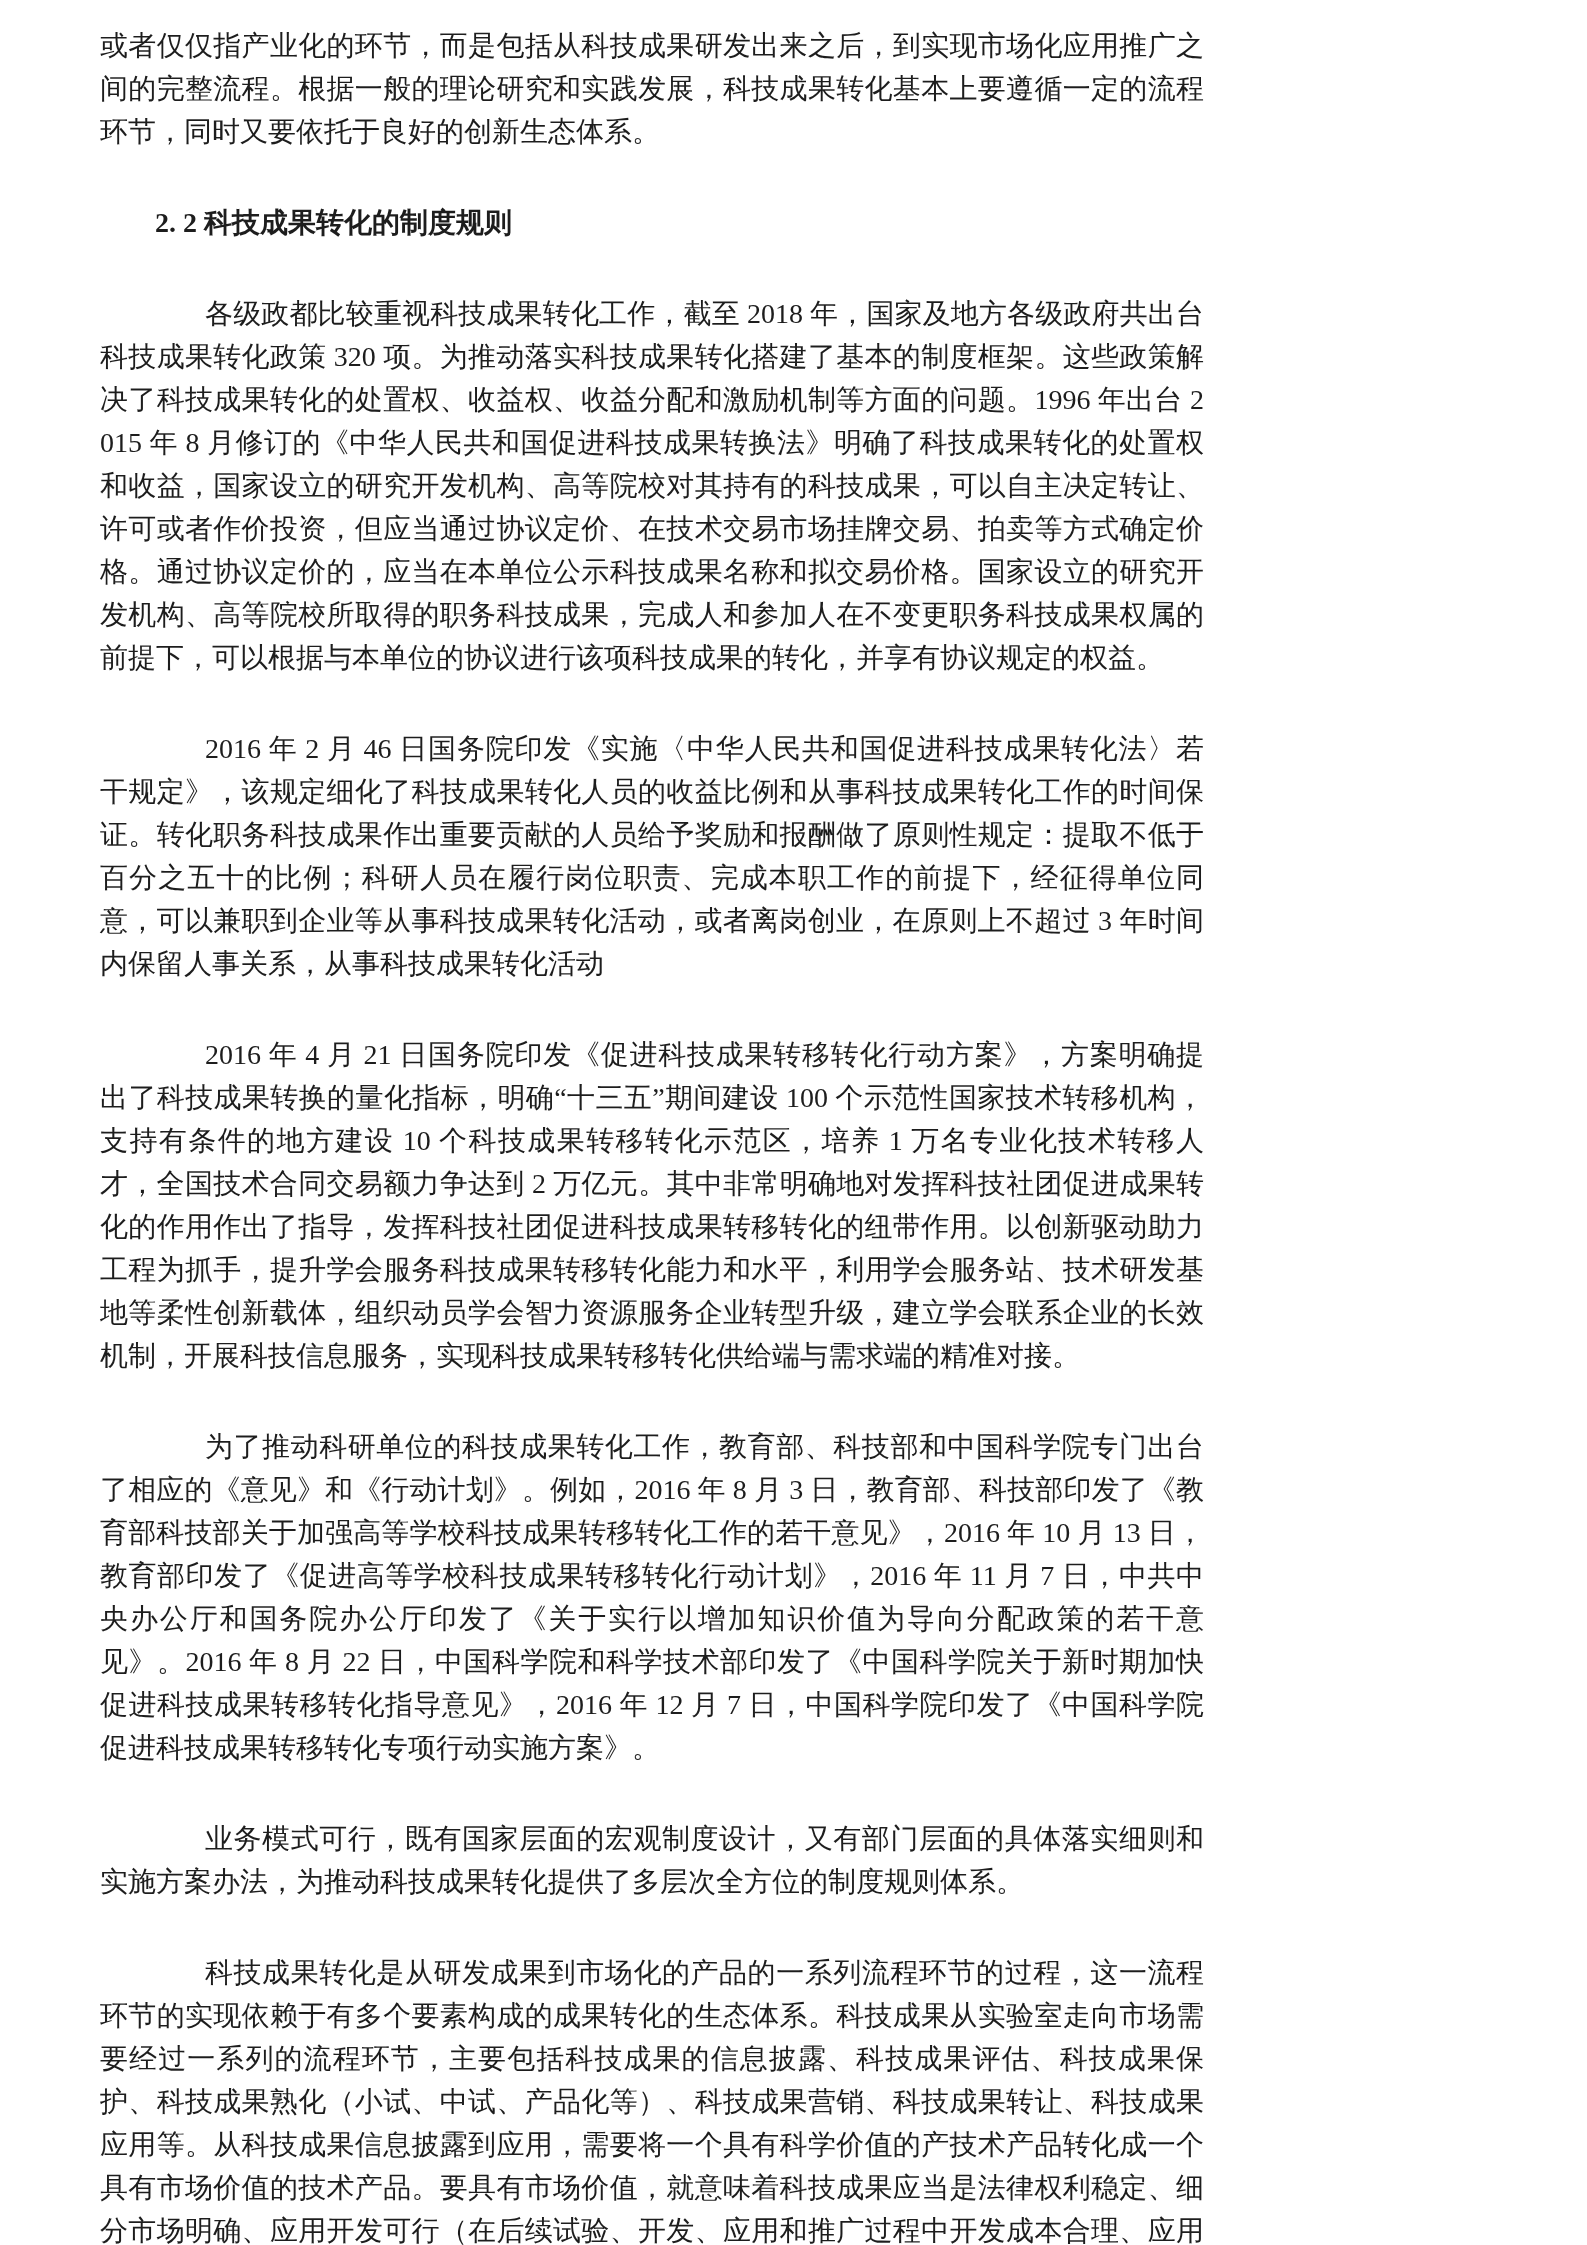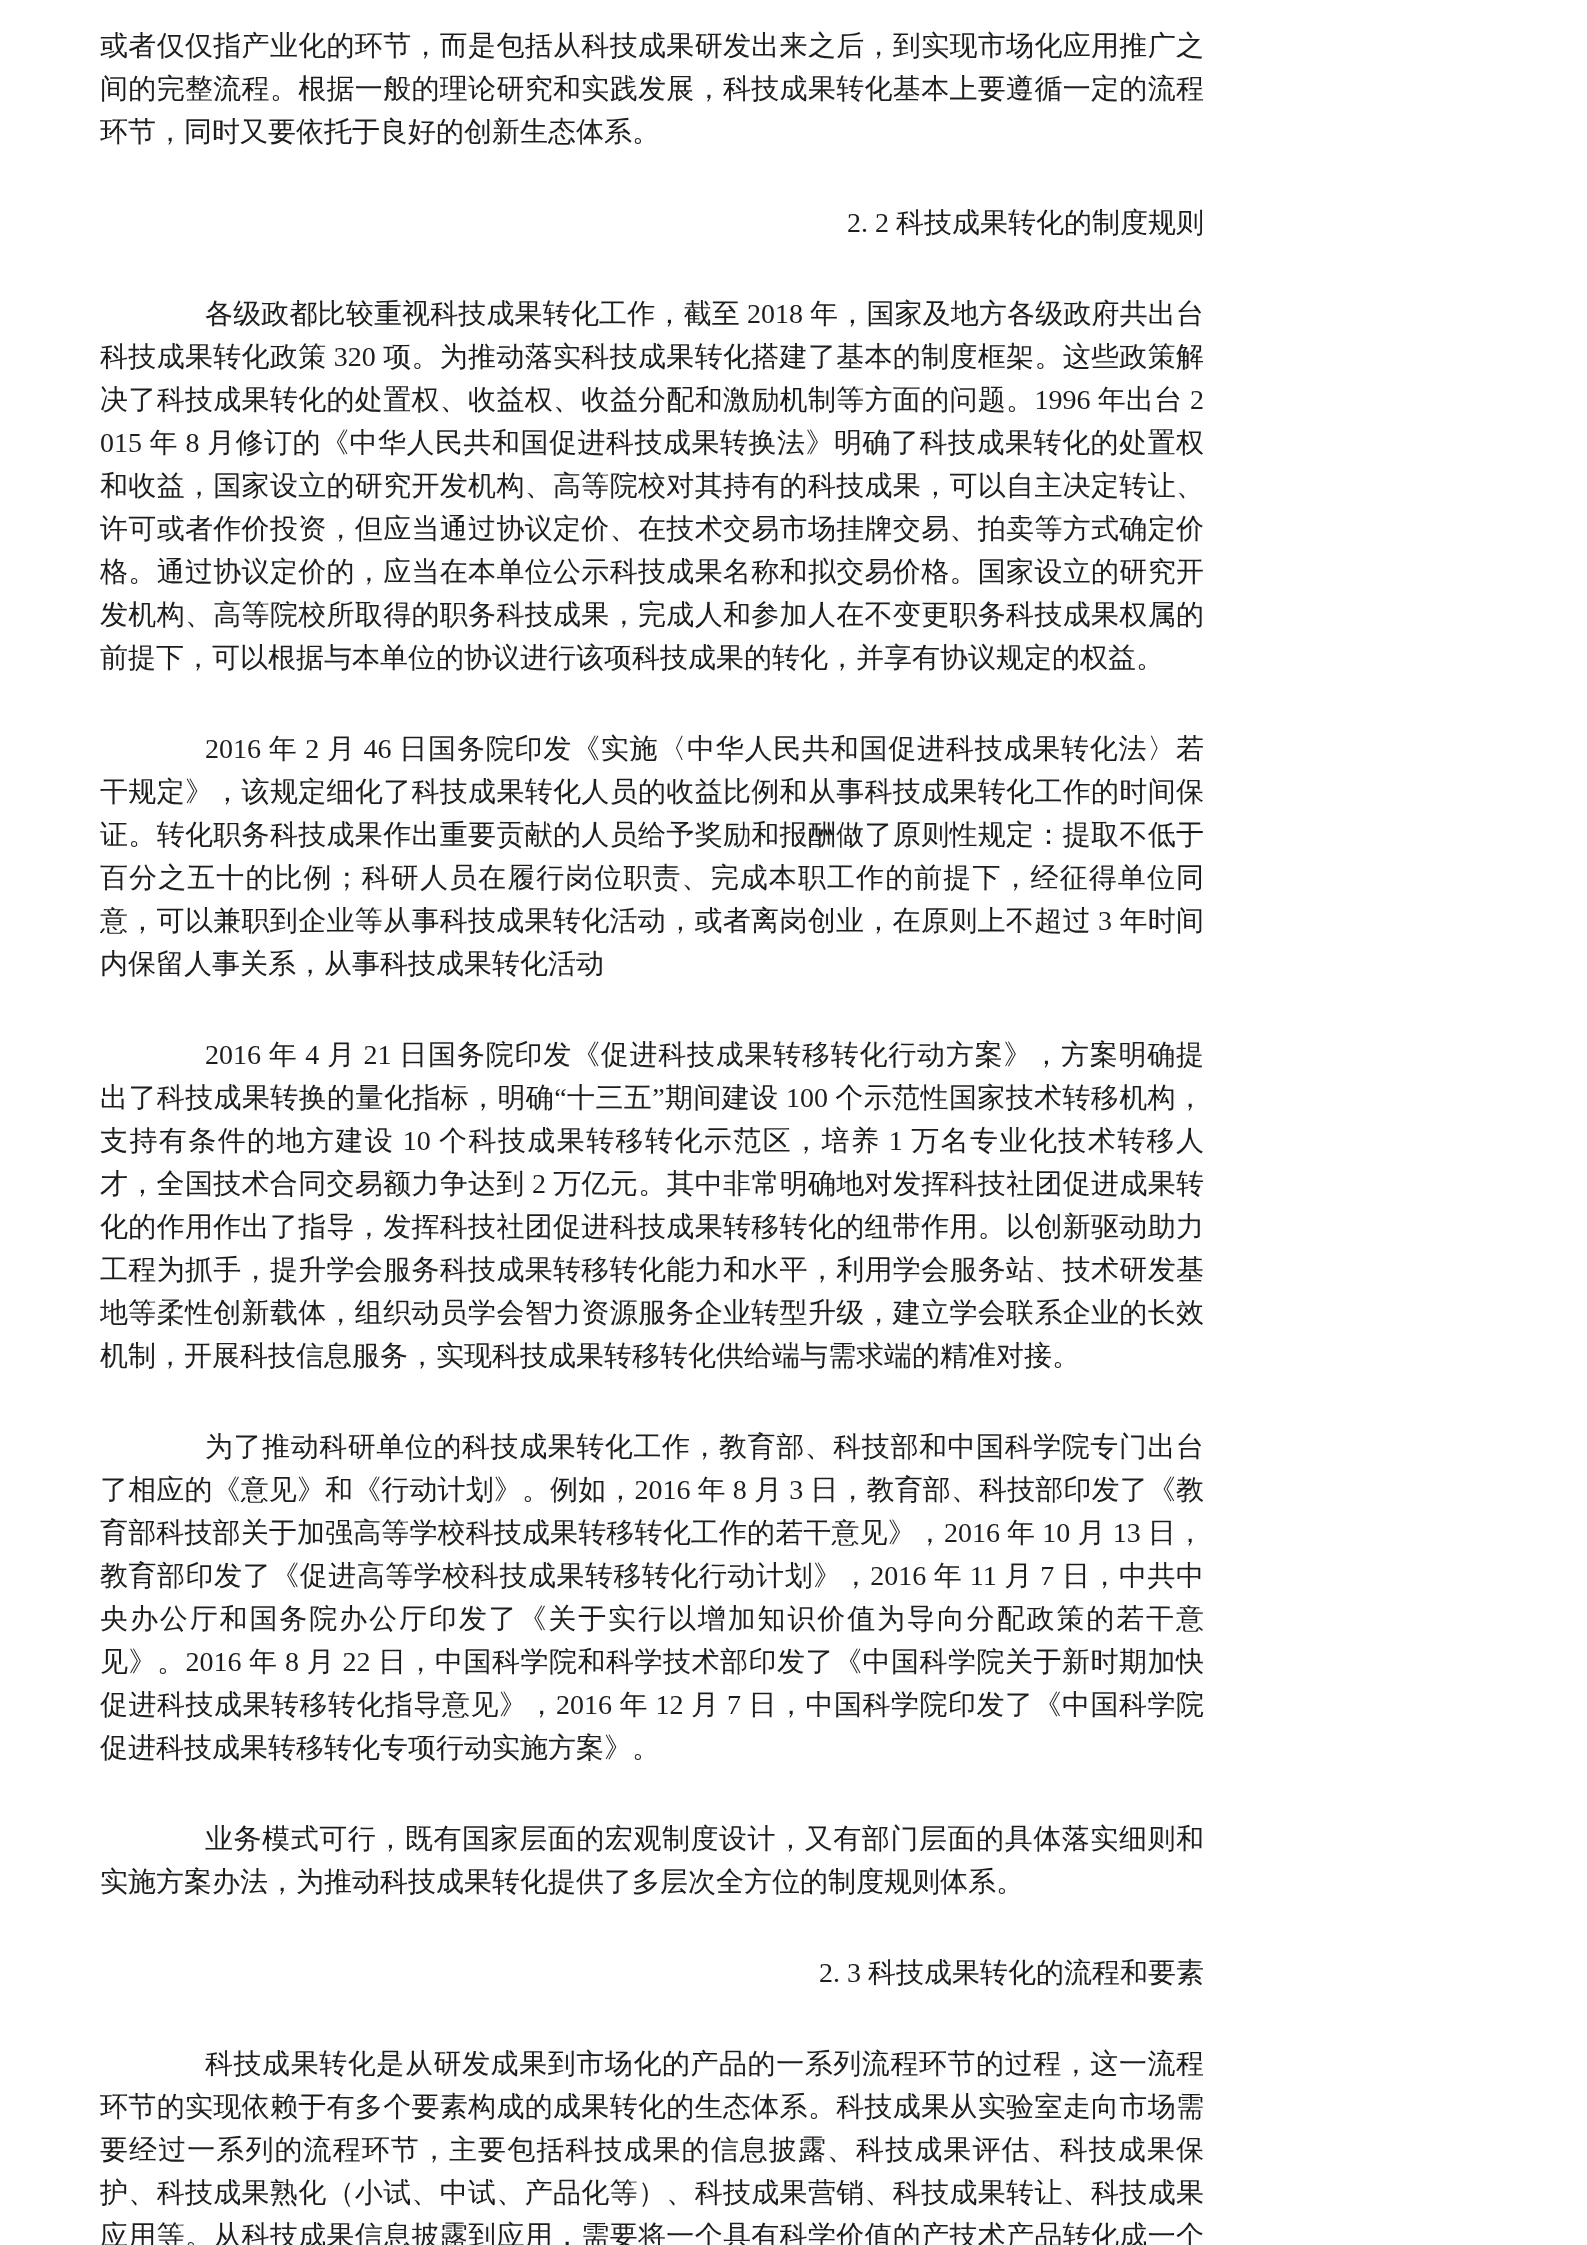--- a/index.html
+++ b/index.html
@@ -27,23 +27,22 @@
     margin: 0 0 48px 0;
     text-indent: 105px;
     word-break: break-all;
   }
   .para.no-indent {
     text-indent: 0;
   }
   .heading {
     font-size: 28px;
     line-height: 43px;
-    font-weight: normal;
+    font-weight: bold;
     margin: 0 0 48px 55px;
-    text-align: right;
   }
 </style>
 </head>
 <body style="background: rgb(255, 255, 255); color: rgb(29, 29, 29);">
 
 <div class="page">
 
   <p class="para no-indent">或者仅仅指产业化的环节，而是包括从科技成果研发出来之后，到实现市场化应用推广之间的完整流程。根据一般的理论研究和实践发展，科技成果转化基本上要遵循一定的流程环节，同时又要依托于良好的创新生态体系。</p>
 
   <h2 class="heading">2. 2 科技成果转化的制度规则</h2>
@@ -51,17 +50,16 @@
   <p class="para">各级政都比较重视科技成果转化工作，截至 2018 年，国家及地方各级政府共出台科技成果转化政策 320 项。为推动落实科技成果转化搭建了基本的制度框架。这些政策解决了科技成果转化的处置权、收益权、收益分配和激励机制等方面的问题。1996 年出台 2015 年 8 月修订的《中华人民共和国促进科技成果转换法》明确了科技成果转化的处置权和收益，国家设立的研究开发机构、高等院校对其持有的科技成果，可以自主决定转让、许可或者作价投资，但应当通过协议定价、在技术交易市场挂牌交易、拍卖等方式确定价格。通过协议定价的，应当在本单位公示科技成果名称和拟交易价格。国家设立的研究开发机构、高等院校所取得的职务科技成果，完成人和参加人在不变更职务科技成果权属的前提下，可以根据与本单位的协议进行该项科技成果的转化，并享有协议规定的权益。</p>
 
   <p class="para">2016 年 2 月 46 日国务院印发《实施〈中华人民共和国促进科技成果转化法〉若干规定》，该规定细化了科技成果转化人员的收益比例和从事科技成果转化工作的时间保证。转化职务科技成果作出重要贡献的人员给予奖励和报酬做了原则性规定：提取不低于百分之五十的比例；科研人员在履行岗位职责、完成本职工作的前提下，经征得单位同意，可以兼职到企业等从事科技成果转化活动，或者离岗创业，在原则上不超过 3 年时间内保留人事关系，从事科技成果转化活动</p>
 
   <p class="para">2016 年 4 月 21 日国务院印发《促进科技成果转移转化行动方案》，方案明确提出了科技成果转换的量化指标，明确“十三五”期间建设 100 个示范性国家技术转移机构，支持有条件的地方建设 10 个科技成果转移转化示范区，培养 1 万名专业化技术转移人才，全国技术合同交易额力争达到 2 万亿元。其中非常明确地对发挥科技社团促进成果转化的作用作出了指导，发挥科技社团促进科技成果转移转化的纽带作用。以创新驱动助力工程为抓手，提升学会服务科技成果转移转化能力和水平，利用学会服务站、技术研发基地等柔性创新载体，组织动员学会智力资源服务企业转型升级，建立学会联系企业的长效机制，开展科技信息服务，实现科技成果转移转化供给端与需求端的精准对接。</p>
 
   <p class="para">为了推动科研单位的科技成果转化工作，教育部、科技部和中国科学院专门出台了相应的《意见》和《行动计划》。例如，2016 年 8 月 3 日，教育部、科技部印发了《教育部科技部关于加强高等学校科技成果转移转化工作的若干意见》，2016 年 10 月 13 日，教育部印发了《促进高等学校科技成果转移转化行动计划》，2016 年 11 月 7 日，中共中央办公厅和国务院办公厅印发了《关于实行以增加知识价值为导向分配政策的若干意见》。2016 年 8 月 22 日，中国科学院和科学技术部印发了《中国科学院关于新时期加快促进科技成果转移转化指导意见》，2016 年 12 月 7 日，中国科学院印发了《中国科学院促进科技成果转移转化专项行动实施方案》。</p>
 
   <p class="para">业务模式可行，既有国家层面的宏观制度设计，又有部门层面的具体落实细则和实施方案办法，为推动科技成果转化提供了多层次全方位的制度规则体系。</p>
 
-  <h2 class="heading">2. 3 科技成果转化的流程和要素</h2>
 
   <p class="para">科技成果转化是从研发成果到市场化的产品的一系列流程环节的过程，这一流程环节的实现依赖于有多个要素构成的成果转化的生态体系。科技成果从实验室走向市场需要经过一系列的流程环节，主要包括科技成果的信息披露、科技成果评估、科技成果保护、科技成果熟化（小试、中试、产品化等）、科技成果营销、科技成果转让、科技成果应用等。从科技成果信息披露到应用，需要将一个具有科学价值的产技术产品转化成一个具有市场价值的技术产品。要具有市场价值，就意味着科技成果应当是法律权利稳定、细分市场明确、应用开发可行（在后续试验、开发、应用和推广过程中开发成本合理、应用对象明确、业务模式可行），能够有切实转化为生产力，带来“可预期的收益”（上海科技成果转化白皮书，2018）。</p>
 
 </div>
 
 </body></html>

